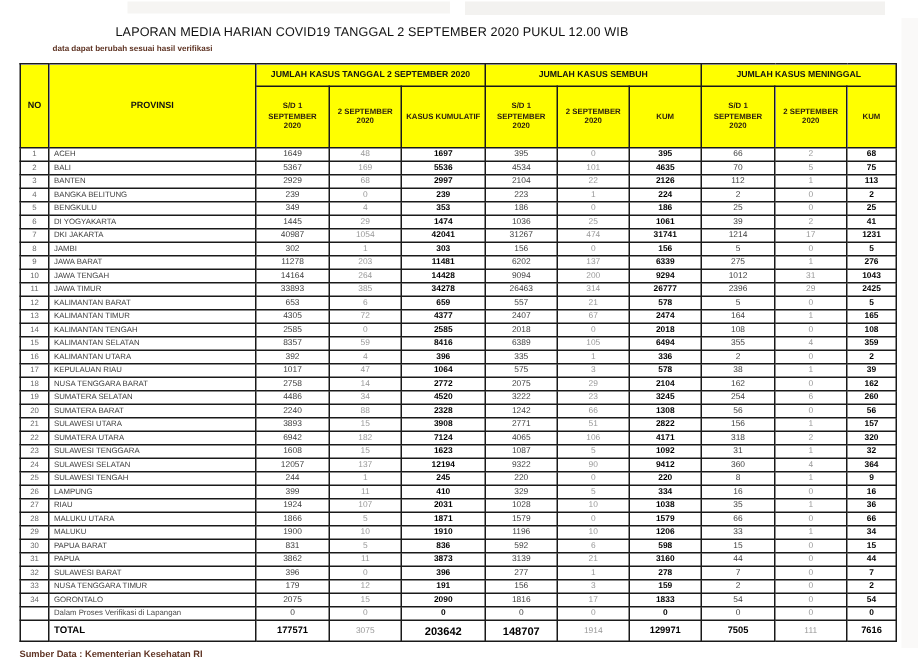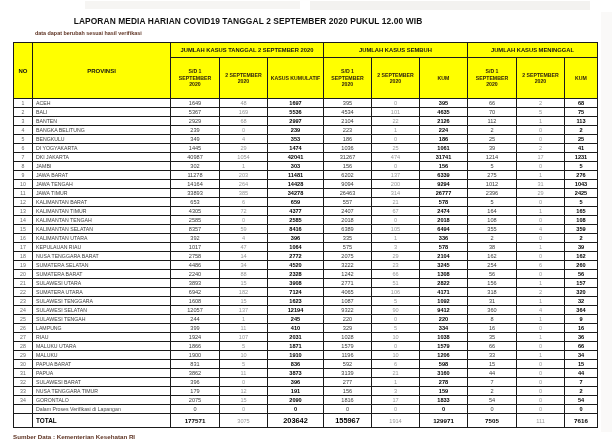--- a/index.html
+++ b/index.html
@@ -10,21 +10,21 @@
     --dark-red:#5f3424;
   }
   html,body{margin:0;padding:0;background:#ffffff;}
   body{font-family:"Liberation Sans","DejaVu Sans",sans-serif;}
   .page{position:relative;width:612px;height:446px;background:#ffffff;overflow:hidden;}
   .artifact{position:absolute;background:#f6f5f3;}
   .artifact.a1{left:85px;top:1px;width:215px;height:8px;}
   .artifact.a2{left:310px;top:1px;width:280px;height:9px;background:#f3f2f0;}
   .artifact.a3{left:601px;top:12px;width:11px;height:420px;background:#faf9f8;}
   .title{position:absolute;left:0;top:16px;width:496px;text-align:center;
-         font-size:8.4px;font-weight:bold;color:#111;letter-spacing:0.1px;}
+         font-size:8.4px;font-weight:normal;color:#111;letter-spacing:0.1px;}
   .subtitle{position:absolute;left:35px;top:30px;font-size:5.4px;font-weight:bold;color:var(--dark-red);}
   .report-table{position:absolute;left:13px;top:42px;border-collapse:collapse;table-layout:fixed;}
   .report-table td,.report-table th{border:1px solid var(--border-c);padding:0;overflow:hidden;
          font-weight:normal;vertical-align:middle;}
   th.group{background:var(--header-bg);font-size:5.8px;font-weight:bold;color:#131313;height:14px;text-align:center;}
   th.corner{background:var(--header-bg);font-size:6px;font-weight:bold;color:#131313;text-align:center;}
   th.sub{background:var(--header-bg);font-size:5.2px;font-weight:bold;color:#2b1d10;height:38px;
          text-align:center;line-height:1.25;padding:1px 2px;}
   td.c-no{font-size:5.2px;color:#6a6a6a;text-align:center;height:8px;}
   td.c-prov{font-size:5.2px;color:#3d3d3d;text-align:left;padding-left:3px;white-space:nowrap;}
@@ -542,21 +542,21 @@
         <td class="v n">0</td>
         <td class="v g">0</td>
         <td class="v b">0</td>
       </tr>
       <tr class="total-row">
         <td class="c-no"></td>
         <td class="c-prov">TOTAL</td>
         <td class="v n">177571</td>
         <td class="v g">3075</td>
         <td class="v b big">203642</td>
-        <td class="v n big">155967</td>
+        <td class="v n big">148707</td>
         <td class="v g">1914</td>
         <td class="v b">129971</td>
         <td class="v n">7505</td>
         <td class="v g">111</td>
         <td class="v b">7616</td>
       </tr>
     </tbody>
   </table>
 
   <div class="source-line">Sumber Data : Kementerian Kesehatan RI</div>

